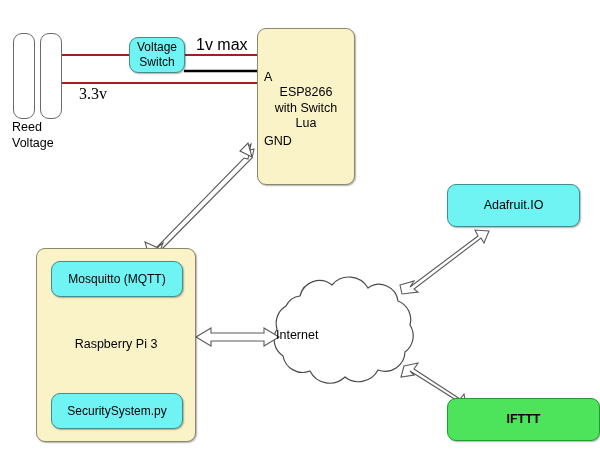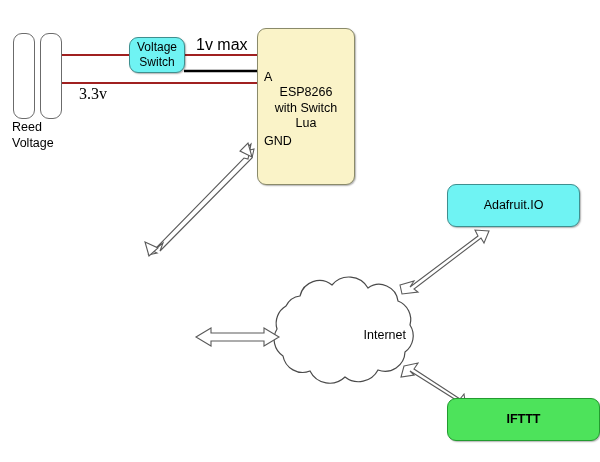--- a/index.html
+++ b/index.html
@@ -40,21 +40,21 @@
 
   #rpi{left:36px;top:248px;width:160px;height:194px;font-size:12.5px;}
   #rpi .center{position:absolute;left:0;right:0;top:88px;text-align:center;}
   #mosquitto{position:absolute;left:14px;top:12px;width:132px;height:36px;font-size:12px;}
   #secsys{position:absolute;left:14px;top:144px;width:132px;height:36px;font-size:12px;}
 
   #adafruit{left:447px;top:184px;width:133px;height:43px;font-size:12.5px;}
   #ifttt{left:447px;top:398px;width:153px;height:43px;font-size:12.5px;font-weight:bold;}
 
   #internet-label{position:absolute;left:276px;top:328px;width:130px;
-                  text-align:right;font-size:12.5px;}
+                  text-align:left;font-size:12.5px;}
 
   .wirelabel{position:absolute;font-size:16px;white-space:nowrap;}
   #lbl-1v{left:196px;top:36px;}
   #lbl-33{left:79px;top:85px;font-family:Liberation Serif, serif;}
 </style>
 </head>
 <body>
 
 <div id="stage">
 
@@ -141,20 +141,29 @@
   <div class="node rr yellow" id="esp">
     <span class="pinA">A</span>
     <span class="pinG">GND</span>
     <span class="inner">
       <span>ESP8266</span><br>
       <span>with Switch</span><br>
       <span>Lua</span>
     </span>
   </div>
 
+  <div class="node rr yellow" id="rpi">
+    <div class="node rr cyan" id="mosquitto">
+      <span>Mosquitto (MQTT)</span>
+    </div>
+    <span class="center">Raspberry Pi 3</span>
+    <div class="node rr cyan" id="secsys">
+      <span>SecuritySystem.py</span>
+    </div>
+  </div>
 
   <div id="internet-label">Internet</div>
 
   <div class="node rr cyan" id="adafruit">
     <span>Adafruit.IO</span>
   </div>
 
   <div class="node rr green" id="ifttt">
     <span>IFTTT</span>
   </div>

